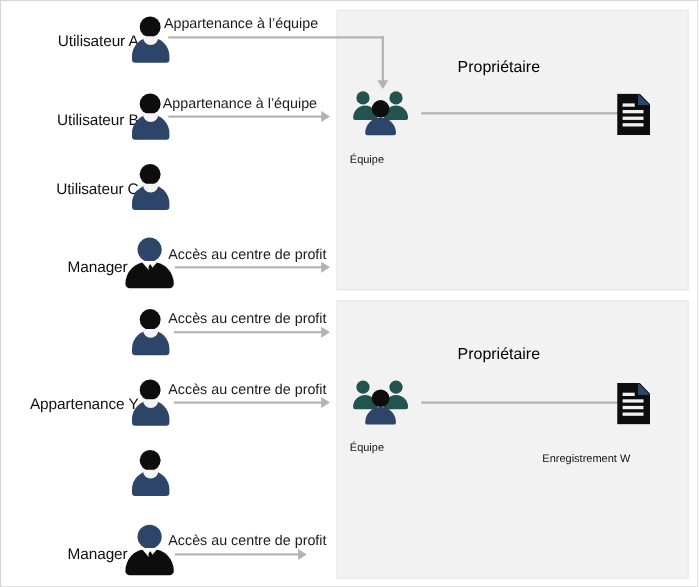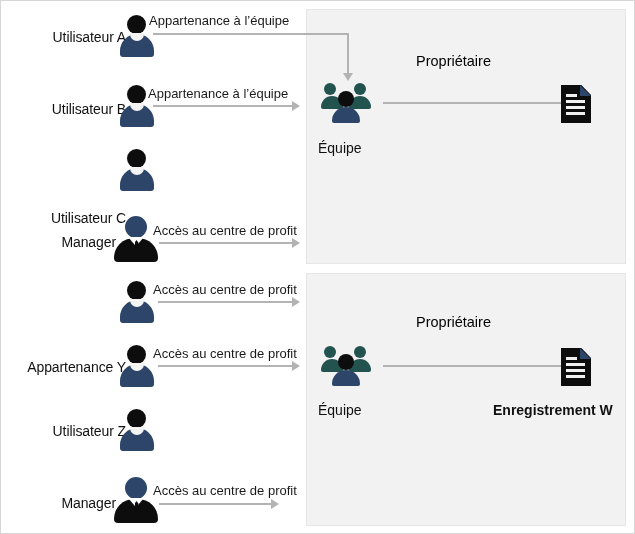--- a/index.html
+++ b/index.html
@@ -41,21 +41,21 @@
     white-space: nowrap;
   }
   .panel-title {
     position: absolute;
     font-size: 14.5px;
     color: #000000;
     white-space: nowrap;
   }
   .node-caption {
     position: absolute;
-    font-size: 14px;
+    font-size: 10px;
     color: #111111;
     white-space: nowrap;
   }
 
   
   .icon-user {
     position: absolute;
     width: 38px;
     height: 42px;
   }
@@ -254,21 +254,21 @@
   <div class="row-label" style="left:20px; top:100px; width:105px;">Utilisateur B</div>
   <div class="icon-user" style="left:117px; top:84px;">
     <div class="head"></div>
     <div class="body"></div>
     <div class="notch"></div>
   </div>
   <div class="edge-label" style="left:147px; top:85px;">Appartenance à l’équipe</div>
   <div class="conn-line" style="left:152px; top:104px; width:141px;"></div>
   <div class="arrow-right" style="left:291px; top:100px;"></div>
 
-  <div class="row-label" style="left:20px; top:162px; width:105px;margin-top:47px;">Utilisateur C</div>
+  <div class="row-label" style="left:20px; top:162px; width:105px;">Utilisateur C</div>
   <div class="icon-user" style="left:117px; top:148px;">
     <div class="head"></div>
     <div class="body"></div>
     <div class="notch"></div>
   </div>
 
   <div class="row-label" style="left:20px; top:233px; width:95px;">Manager</div>
   <div class="icon-manager" style="left:113px; top:215px;">
     <div class="head"></div>
     <div class="suit"></div>
@@ -297,42 +297,41 @@
   <div class="arrow-right" style="left:562px; top:360px;"></div>
 
   <div class="icon-doc" style="left:560px; top:347px;">
     <div class="sheet"></div>
     <div class="fold"></div>
     <div class="ln" style="top:9px;  width:11px;"></div>
     <div class="ln" style="top:15px; width:19px;"></div>
     <div class="ln" style="top:21px; width:19px;"></div>
     <div class="ln" style="top:27px; width:19px;"></div>
   </div>
-  <div class="node-caption" style="left:492px; top:401px;font-weight:bold;">Enregistrement W</div>
+  <div class="node-caption" style="left:492px; top:411px;">Enregistrement W</div>
 
   <div class="icon-user" style="left:117px; top:280px;">
     <div class="head"></div>
     <div class="body"></div>
     <div class="notch"></div>
   </div>
   <div class="edge-label" style="left:152px; top:281px;">Accès au centre de profit</div>
   <div class="conn-line" style="left:157px; top:300px; width:136px;"></div>
   <div class="arrow-right" style="left:291px; top:296px;"></div>
 
   <div class="row-label" style="left:20px; top:358px; width:105px;">Appartenance Y</div>
   <div class="icon-user" style="left:117px; top:344px;">
     <div class="head"></div>
     <div class="body"></div>
     <div class="notch"></div>
   </div>
   <div class="edge-label" style="left:152px; top:345px;">Accès au centre de profit</div>
   <div class="conn-line" style="left:157px; top:364px; width:136px;"></div>
   <div class="arrow-right" style="left:291px; top:360px;"></div>
 
-  <div class="row-label" style="left:20px; top:422px; width:105px;">Utilisateur Z</div>
   <div class="icon-user" style="left:117px; top:408px;">
     <div class="head"></div>
     <div class="body"></div>
     <div class="notch"></div>
   </div>
 
   <div class="row-label" style="left:20px; top:494px; width:95px;">Manager</div>
   <div class="icon-manager" style="left:113px; top:476px;">
     <div class="head"></div>
     <div class="suit"></div>

